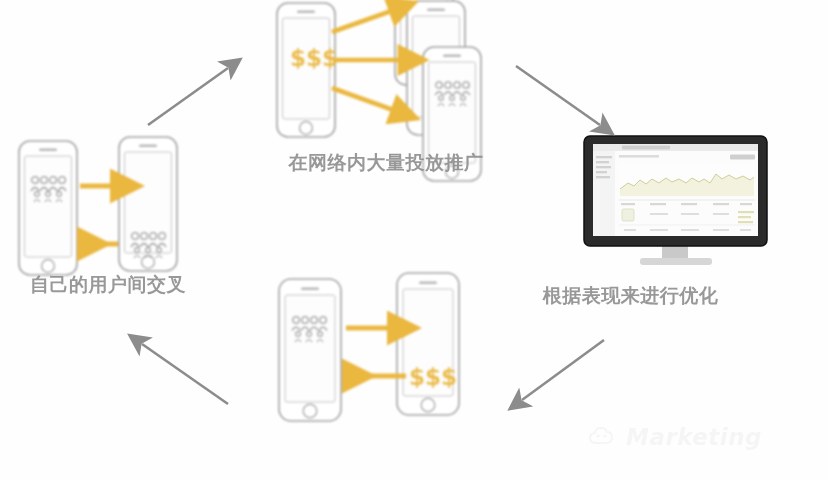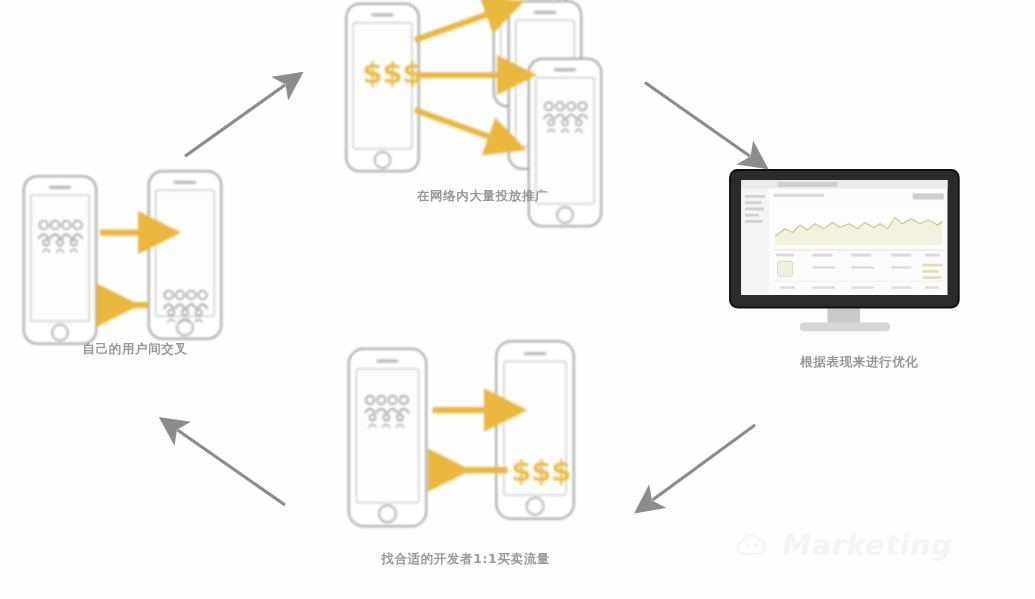--- a/index.html
+++ b/index.html
@@ -21,21 +21,21 @@
     width: 828px;
     height: 479px;
     background: #fefefe;
   }
   .node {
     position: absolute;
   }
   .label {
     position: absolute;
     color: #8b8b8b;
-    font-size: 10px;
+    font-size: 19px;
     font-weight: 700;
     letter-spacing: 0.5px;
     white-space: nowrap;
     text-align: center;
     filter: blur(0.45px);
     opacity: 0.88;
   }
   .blurwrap {
     filter: blur(0.9px);
   }
@@ -229,21 +229,21 @@
         <g fill="#dedede">
           <rect x="42" y="95" width="12" height="2"></rect>
           <rect x="68" y="95" width="18" height="2"></rect>
           <rect x="99" y="95" width="18" height="2"></rect>
           <rect x="131" y="95" width="16" height="2"></rect>
           <rect x="158" y="95" width="11" height="2"></rect>
         </g>
       </g>
     </svg>
   </div>
-  <div class="label" style="left:585px; top:283px; width:205px;">根据表现来进行优化</div>
+  <div class="label" style="left:528px; top:283px; width:205px;">根据表现来进行优化</div>
 
   <div class="node blurwrap" style="left:278px; top:272px;">
     <svg width="200" height="158" viewBox="0 0 200 158">
       <defs>
         <g id="phoneBody3">
           <rect x="1" y="1" width="62" height="142" rx="12" ry="12" fill="#ffffff" stroke="#a2a2a2" stroke-width="1.6"></rect>
           <rect x="7" y="17" width="50" height="107" rx="2" ry="2" fill="#fdfdfd" stroke="#c4c4c4" stroke-width="1"></rect>
           <rect x="23" y="9.5" width="18" height="2.6" rx="1.3" fill="#b8b8b8"></rect>
           <circle cx="32" cy="133" r="6.8" fill="none" stroke="#b0b0b0" stroke-width="1.5"></circle>
         </g>
@@ -281,21 +281,20 @@
       <use href="#peopleRow3" x="14" y="44"></use>
 
       <g fill="#eab73f" font-size="23" font-weight="700" font-family="'DejaVu Sans', sans-serif" opacity="0.92">
         <text x="131" y="113">$$$</text>
       </g>
 
       <line x1="68" y1="56" x2="115" y2="56" stroke="#eab73f" stroke-width="5" marker-end="url(#amberR2)"></line>
       <line x1="128" y1="104" x2="70" y2="104" stroke="#eab73f" stroke-width="5" marker-end="url(#amberL2)"></line>
     </svg>
   </div>
-  <div class="label" style="left:240px; top:440px; width:265px;">找合适的开发者1:1买卖流量</div>
 
   <svg class="blurwrap-soft" style="position:absolute; left:0; top:0;" width="828" height="479">
     <defs>
       <marker id="grayHead" markerWidth="9" markerHeight="9" refX="2" refY="4.5" orient="auto">
         <path d="M0,0 L9,4.5 L0,9 L2.2,4.5 Z" fill="#8c8c8c"></path>
       </marker>
     </defs>
     <line x1="148" y1="125" x2="228" y2="68" stroke="#8c8c8c" stroke-width="2.6" marker-end="url(#grayHead)"></line>
     <line x1="516" y1="66" x2="600" y2="125" stroke="#8c8c8c" stroke-width="2.6" marker-end="url(#grayHead)"></line>
     <line x1="604" y1="340" x2="522" y2="400" stroke="#8c8c8c" stroke-width="2.6" marker-end="url(#grayHead)"></line>

